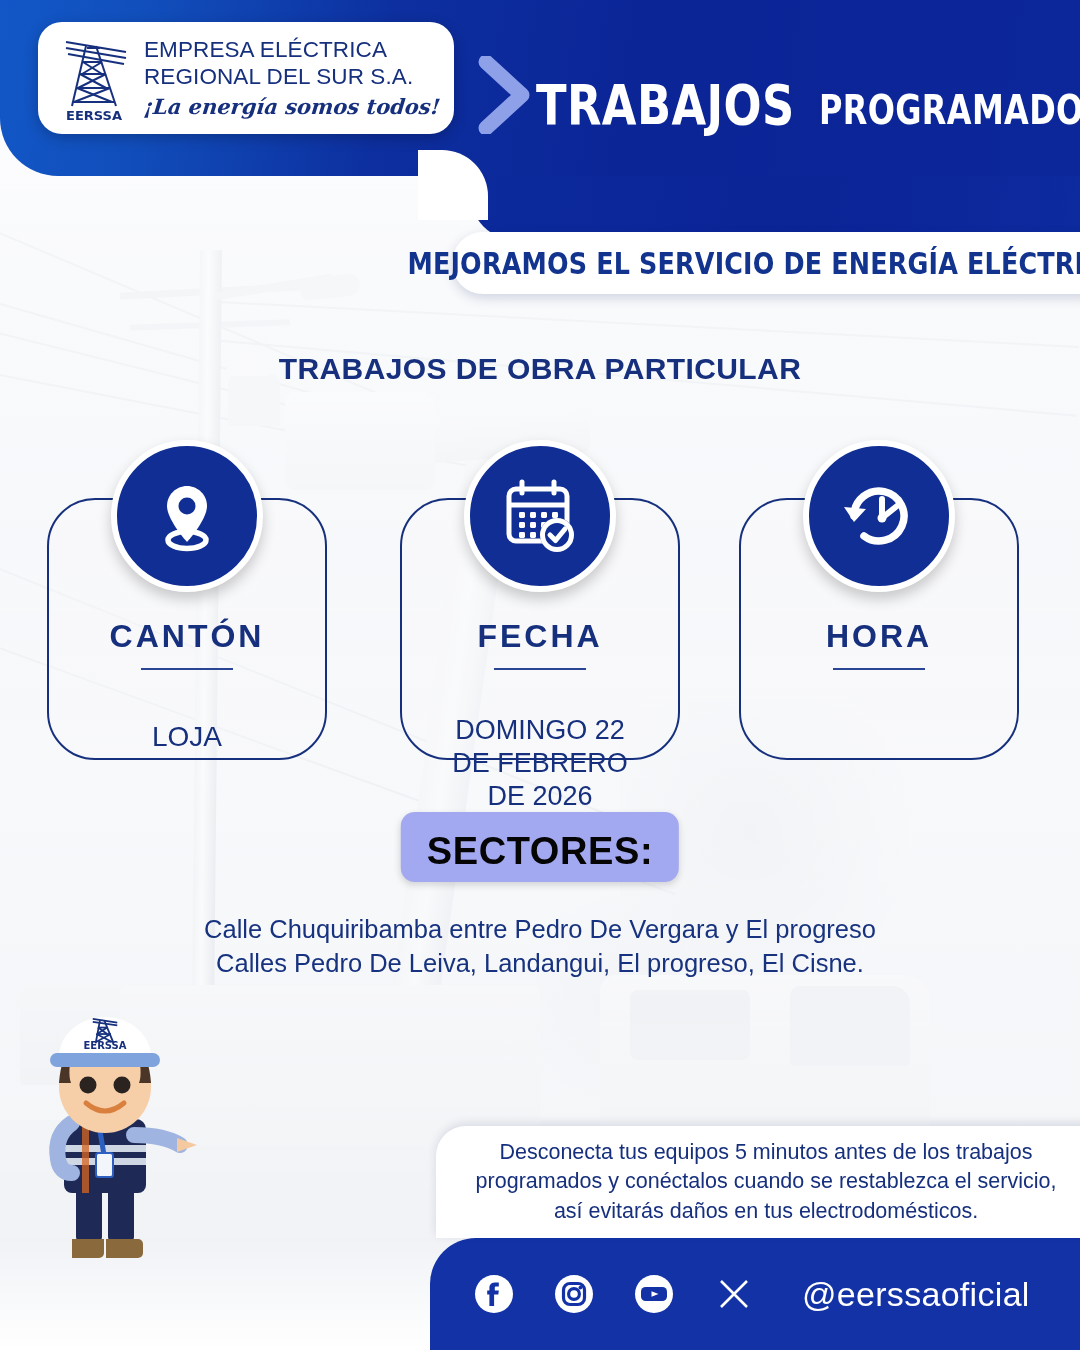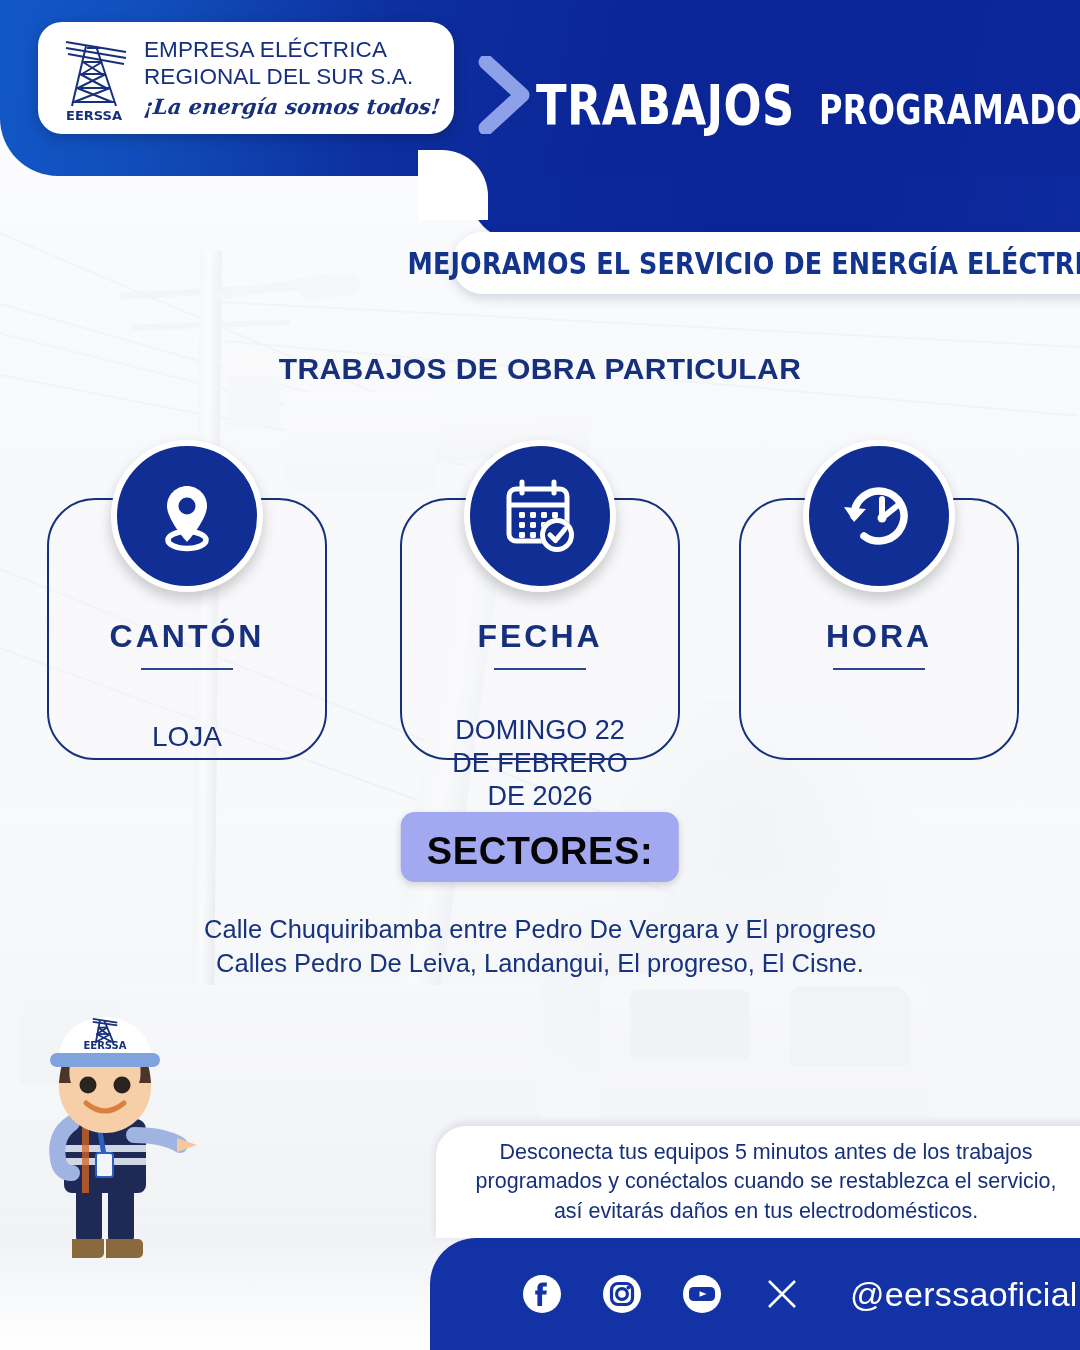--- a/index.html
+++ b/index.html
@@ -232,21 +232,21 @@
   .notice p {
     color:#16307e; font-size:21.5px; line-height:1.38; text-align:center;
     padding:0 26px;
   }
   .notice b { font-weight:normal; }
 
   
   .footer {
     position:absolute; left:430px; top:1238px; width:650px; height:112px; z-index:7;
     background:#1232a6; border-top-left-radius:46px;
-    display:flex; align-items:center; gap:40px; padding-left:92px;
+    display:flex; align-items:center; gap:40px; padding-left:44px;
   }
   .footer-bg-left {
     position:absolute; left:0; top:1238px; width:470px; height:112px; z-index:5;
     background:linear-gradient(180deg,#f0f2f6,#ffffff);
   }
   .sico { width:40px; height:40px; flex:0 0 40px; }
   .handle { color:#fff; font-size:34px; letter-spacing:.3px; margin-left:8px; }
 
   svg { display:block; }
 </style>

